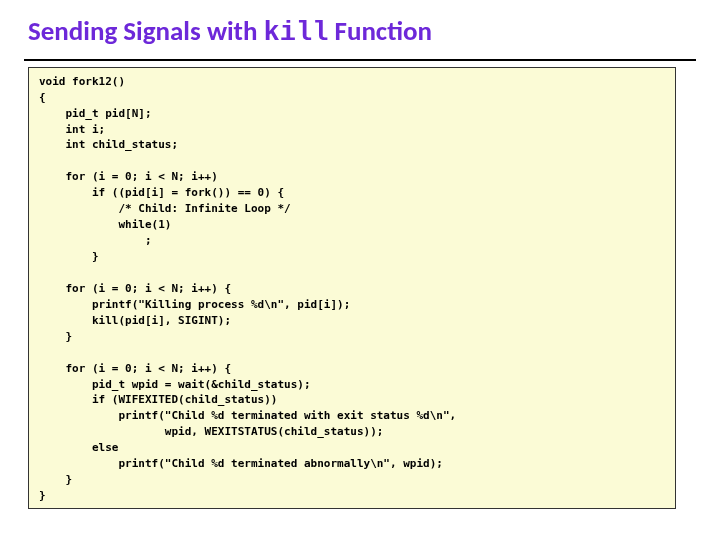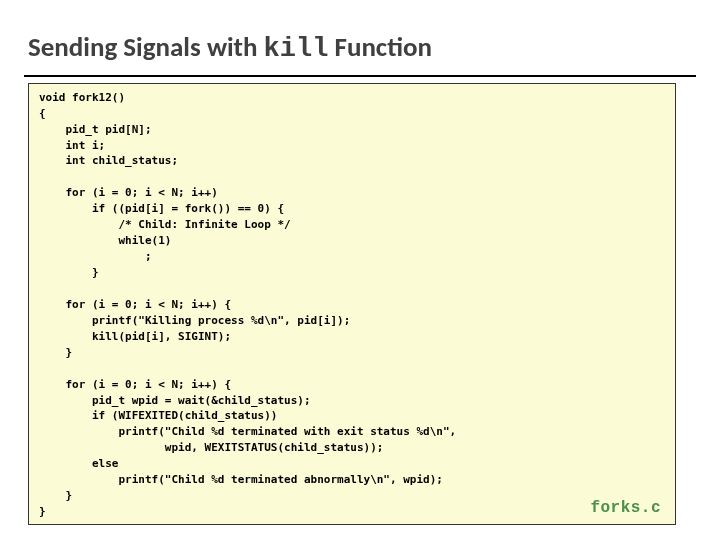--- a/index.html
+++ b/index.html
@@ -6,24 +6,24 @@
     margin: 0;
     padding: 0;
     width: 720px;
     height: 540px;
     background: #fff;
     font-family: Calibri, Arial, sans-serif;
     overflow: hidden;
     box-sizing: border-box;
   }
   .heading {
-    margin: 32px 28px 10px 28px;
+    margin: 16px 28px 10px 28px;
     font-size: 27px;
     font-weight: 700;
-    color: #404040;
+    color: #6d28d9;
     line-height: 1.1;
   }
   .heading .kw {
     font-family: "Courier New", Courier, monospace;
     font-weight: 700;
   }
   .underline {
     margin: 0 24px;
     border-bottom: 2px solid #000;
   }
@@ -83,14 +83,13 @@
 
     for (i = 0; i &lt; N; i++) {
         pid_t wpid = wait(&amp;child_status);
         if (WIFEXITED(child_status))
             printf("Child %d terminated with exit status %d\n",
                    wpid, WEXITSTATUS(child_status));
         else
             printf("Child %d terminated abnormally\n", wpid);
     }
 }</pre>
-  <div class="filename">forks.c</div>
 </div>
 
 </body></html>

